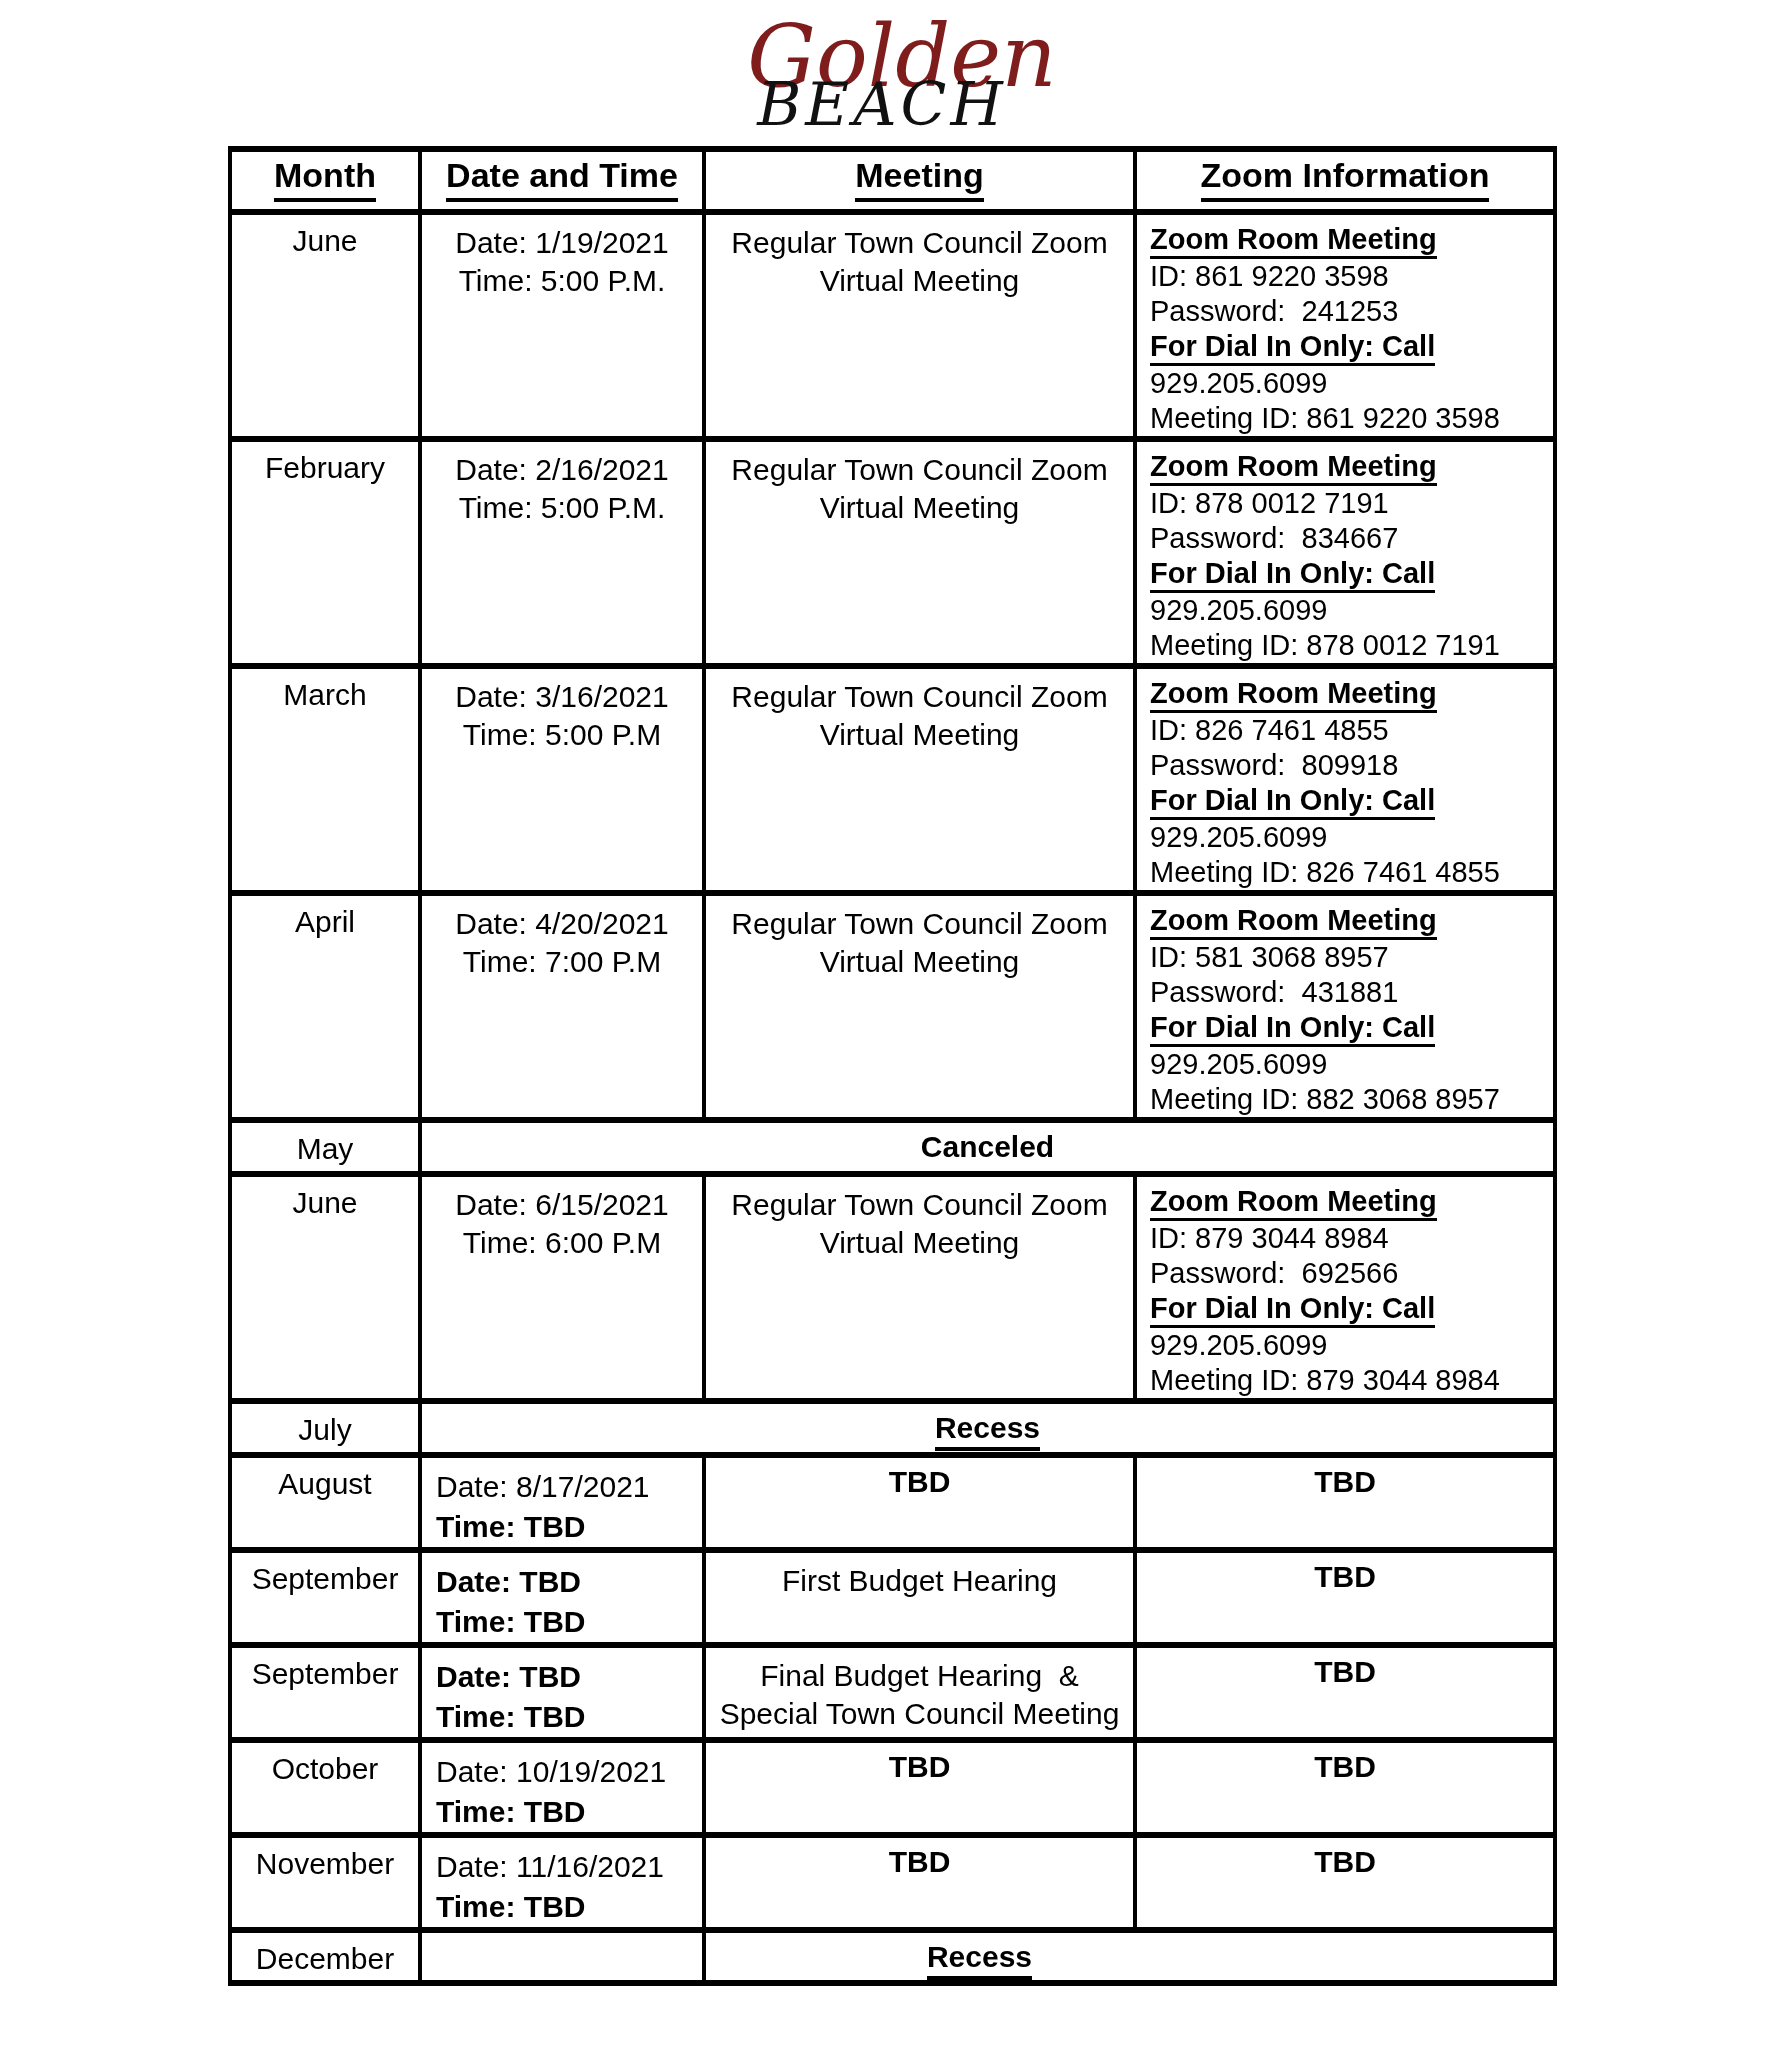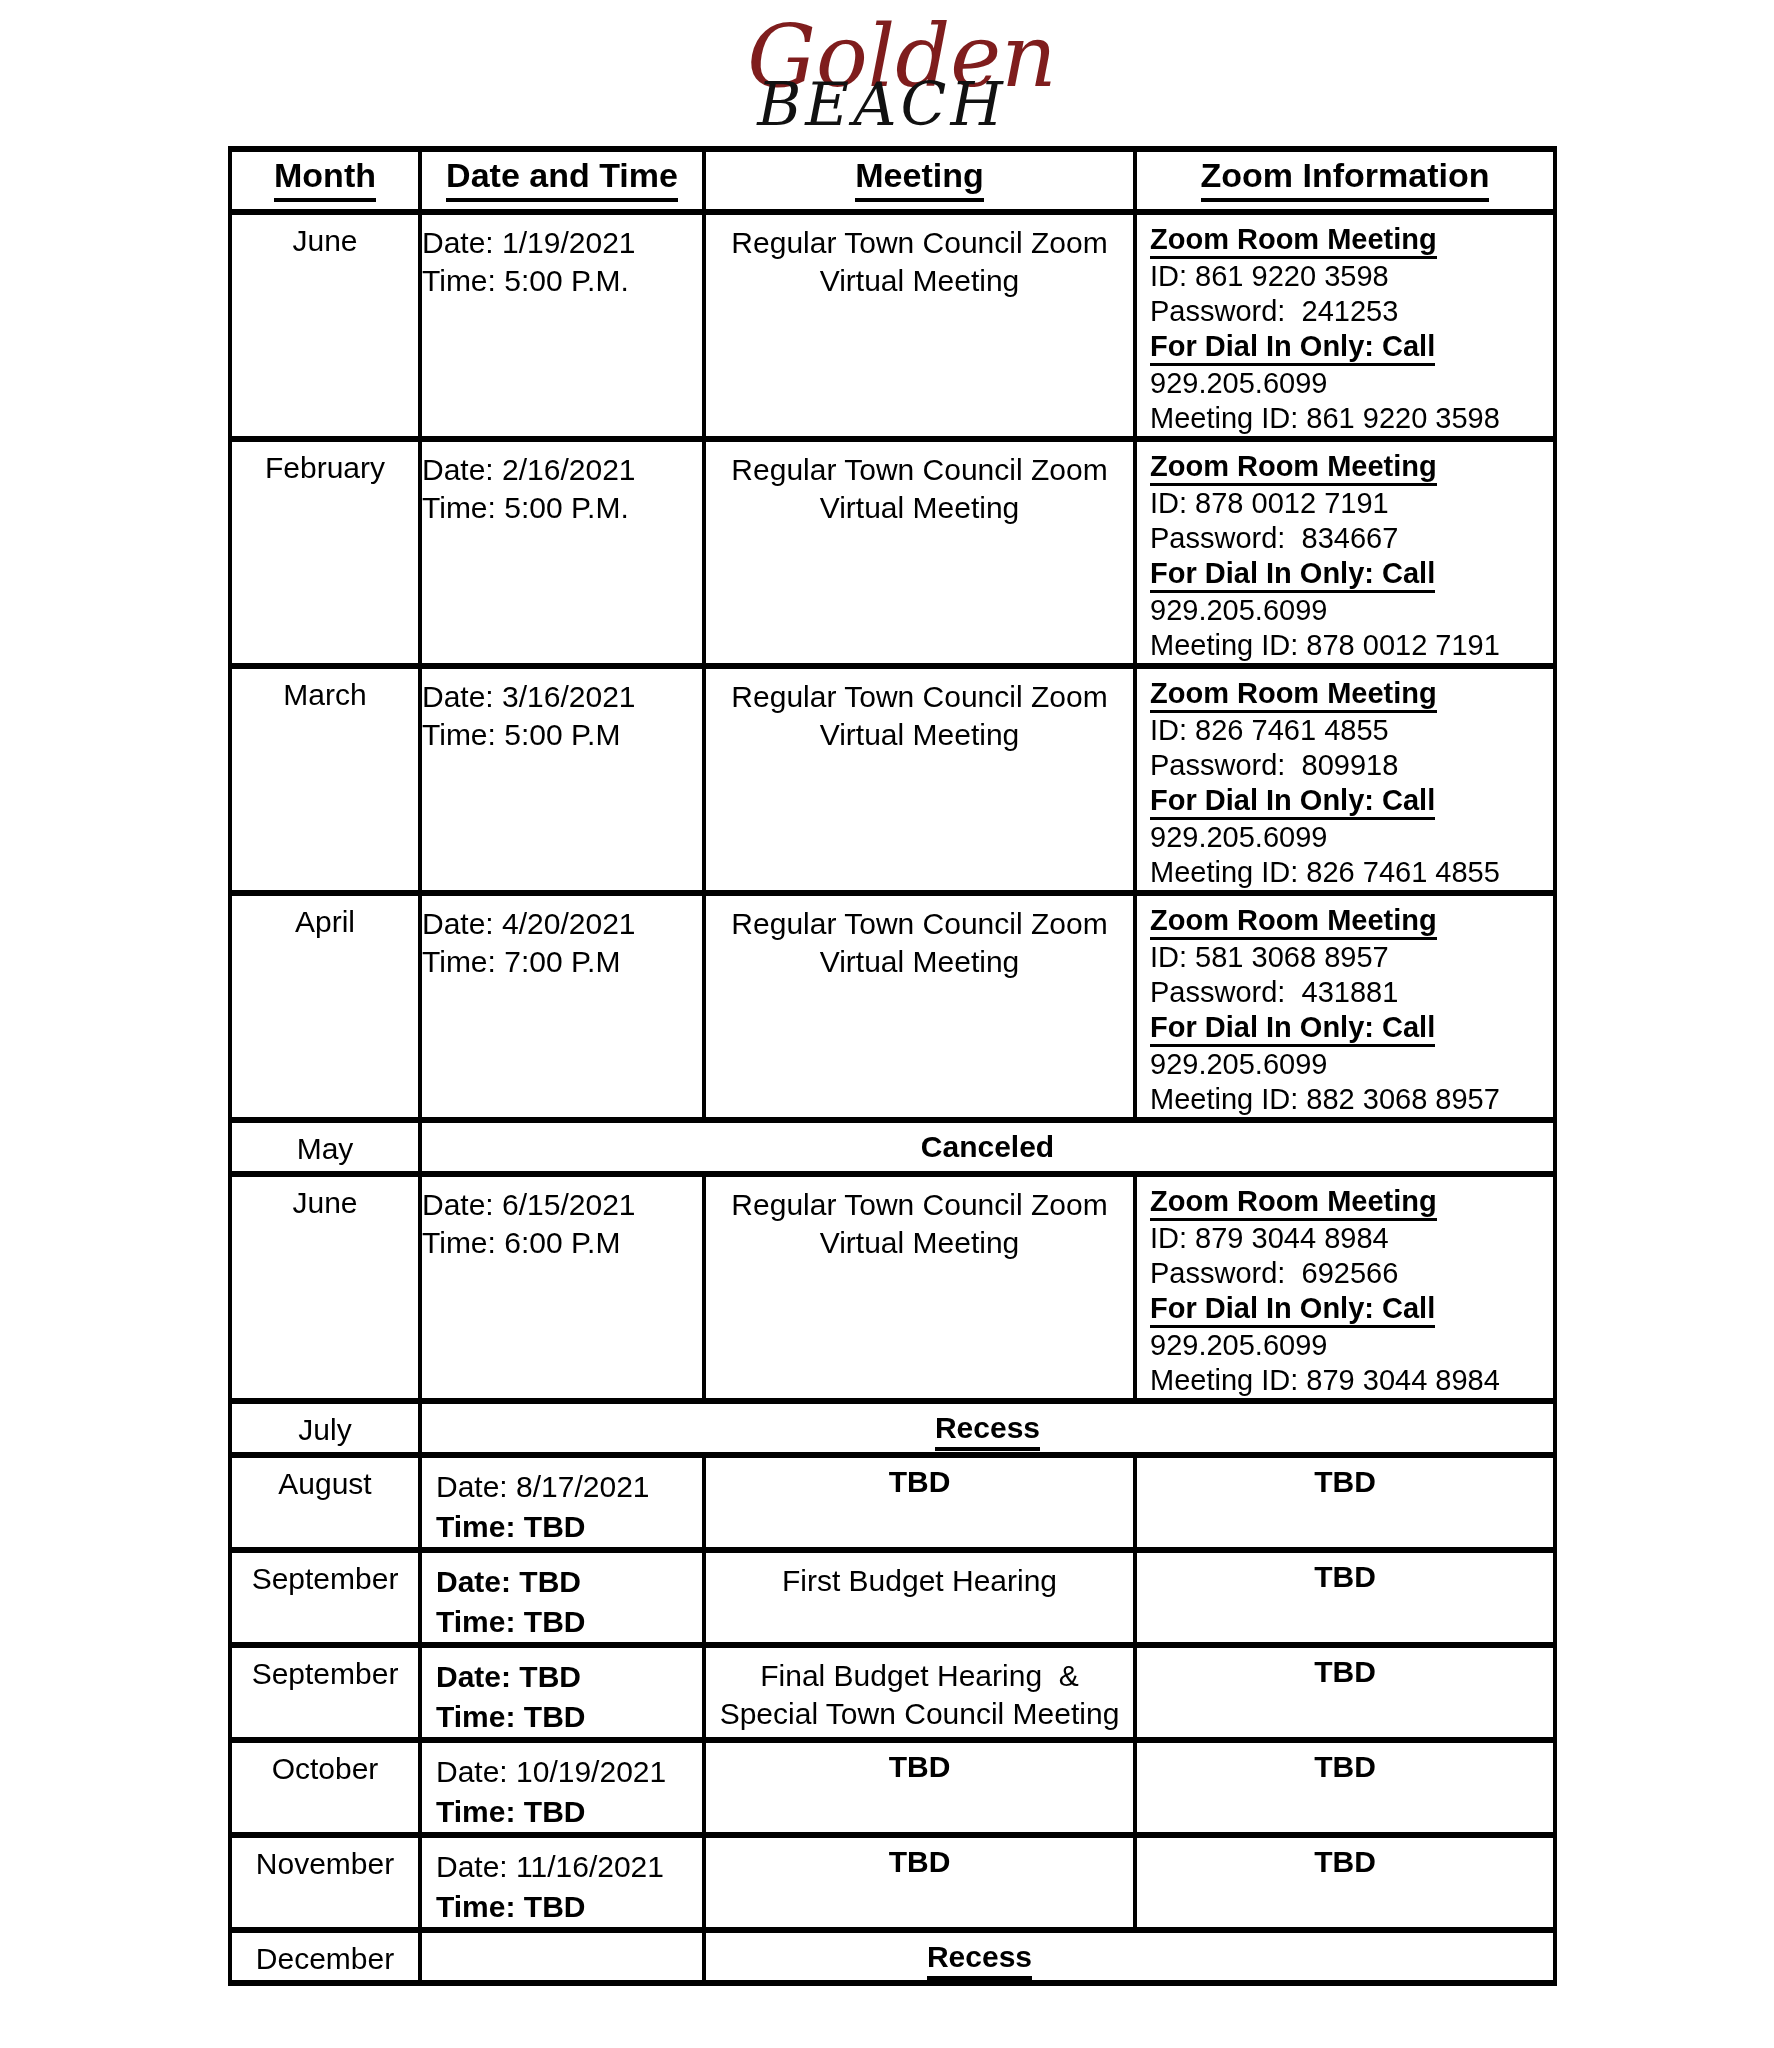--- a/index.html
+++ b/index.html
@@ -52,21 +52,21 @@
   th { font-size:34px; font-weight:bold; padding:4px 0 7px 0; height:46px; }
   th .hu { display:inline-block; border-bottom:4px solid #000; padding-bottom:3px; }
   td { font-size:30px; }
 
   tr.row-meeting { height:208px; }
   tr.row-short   { height:54px; }
   tr.row-tbd     { height:78px; }
   tr.row-dec     { height:40px; }
 
   .month-cell    { text-align:center; padding-top:9px; }
-  .datetime-cell { text-align:left; padding-top:9px; line-height:38px; }
+  .datetime-cell { text-align:center; padding-top:9px; line-height:38px; }
   .meeting-cell  { text-align:center; padding-top:9px; line-height:38px; }
 
   .zoom-cell { padding:7px 8px 0 13px; font-size:29px; line-height:35px; }
   .zoom-cell .u {
     display:inline-block; font-weight:bold;
     border-bottom:3px solid #000; padding-bottom:1px; line-height:31px;
   }
 
   .status-cell { text-align:center; font-weight:bold; padding-top:7px; }
   .status-cell .u4 { display:inline-block; border-bottom:4px solid #000; padding-bottom:2px; }

